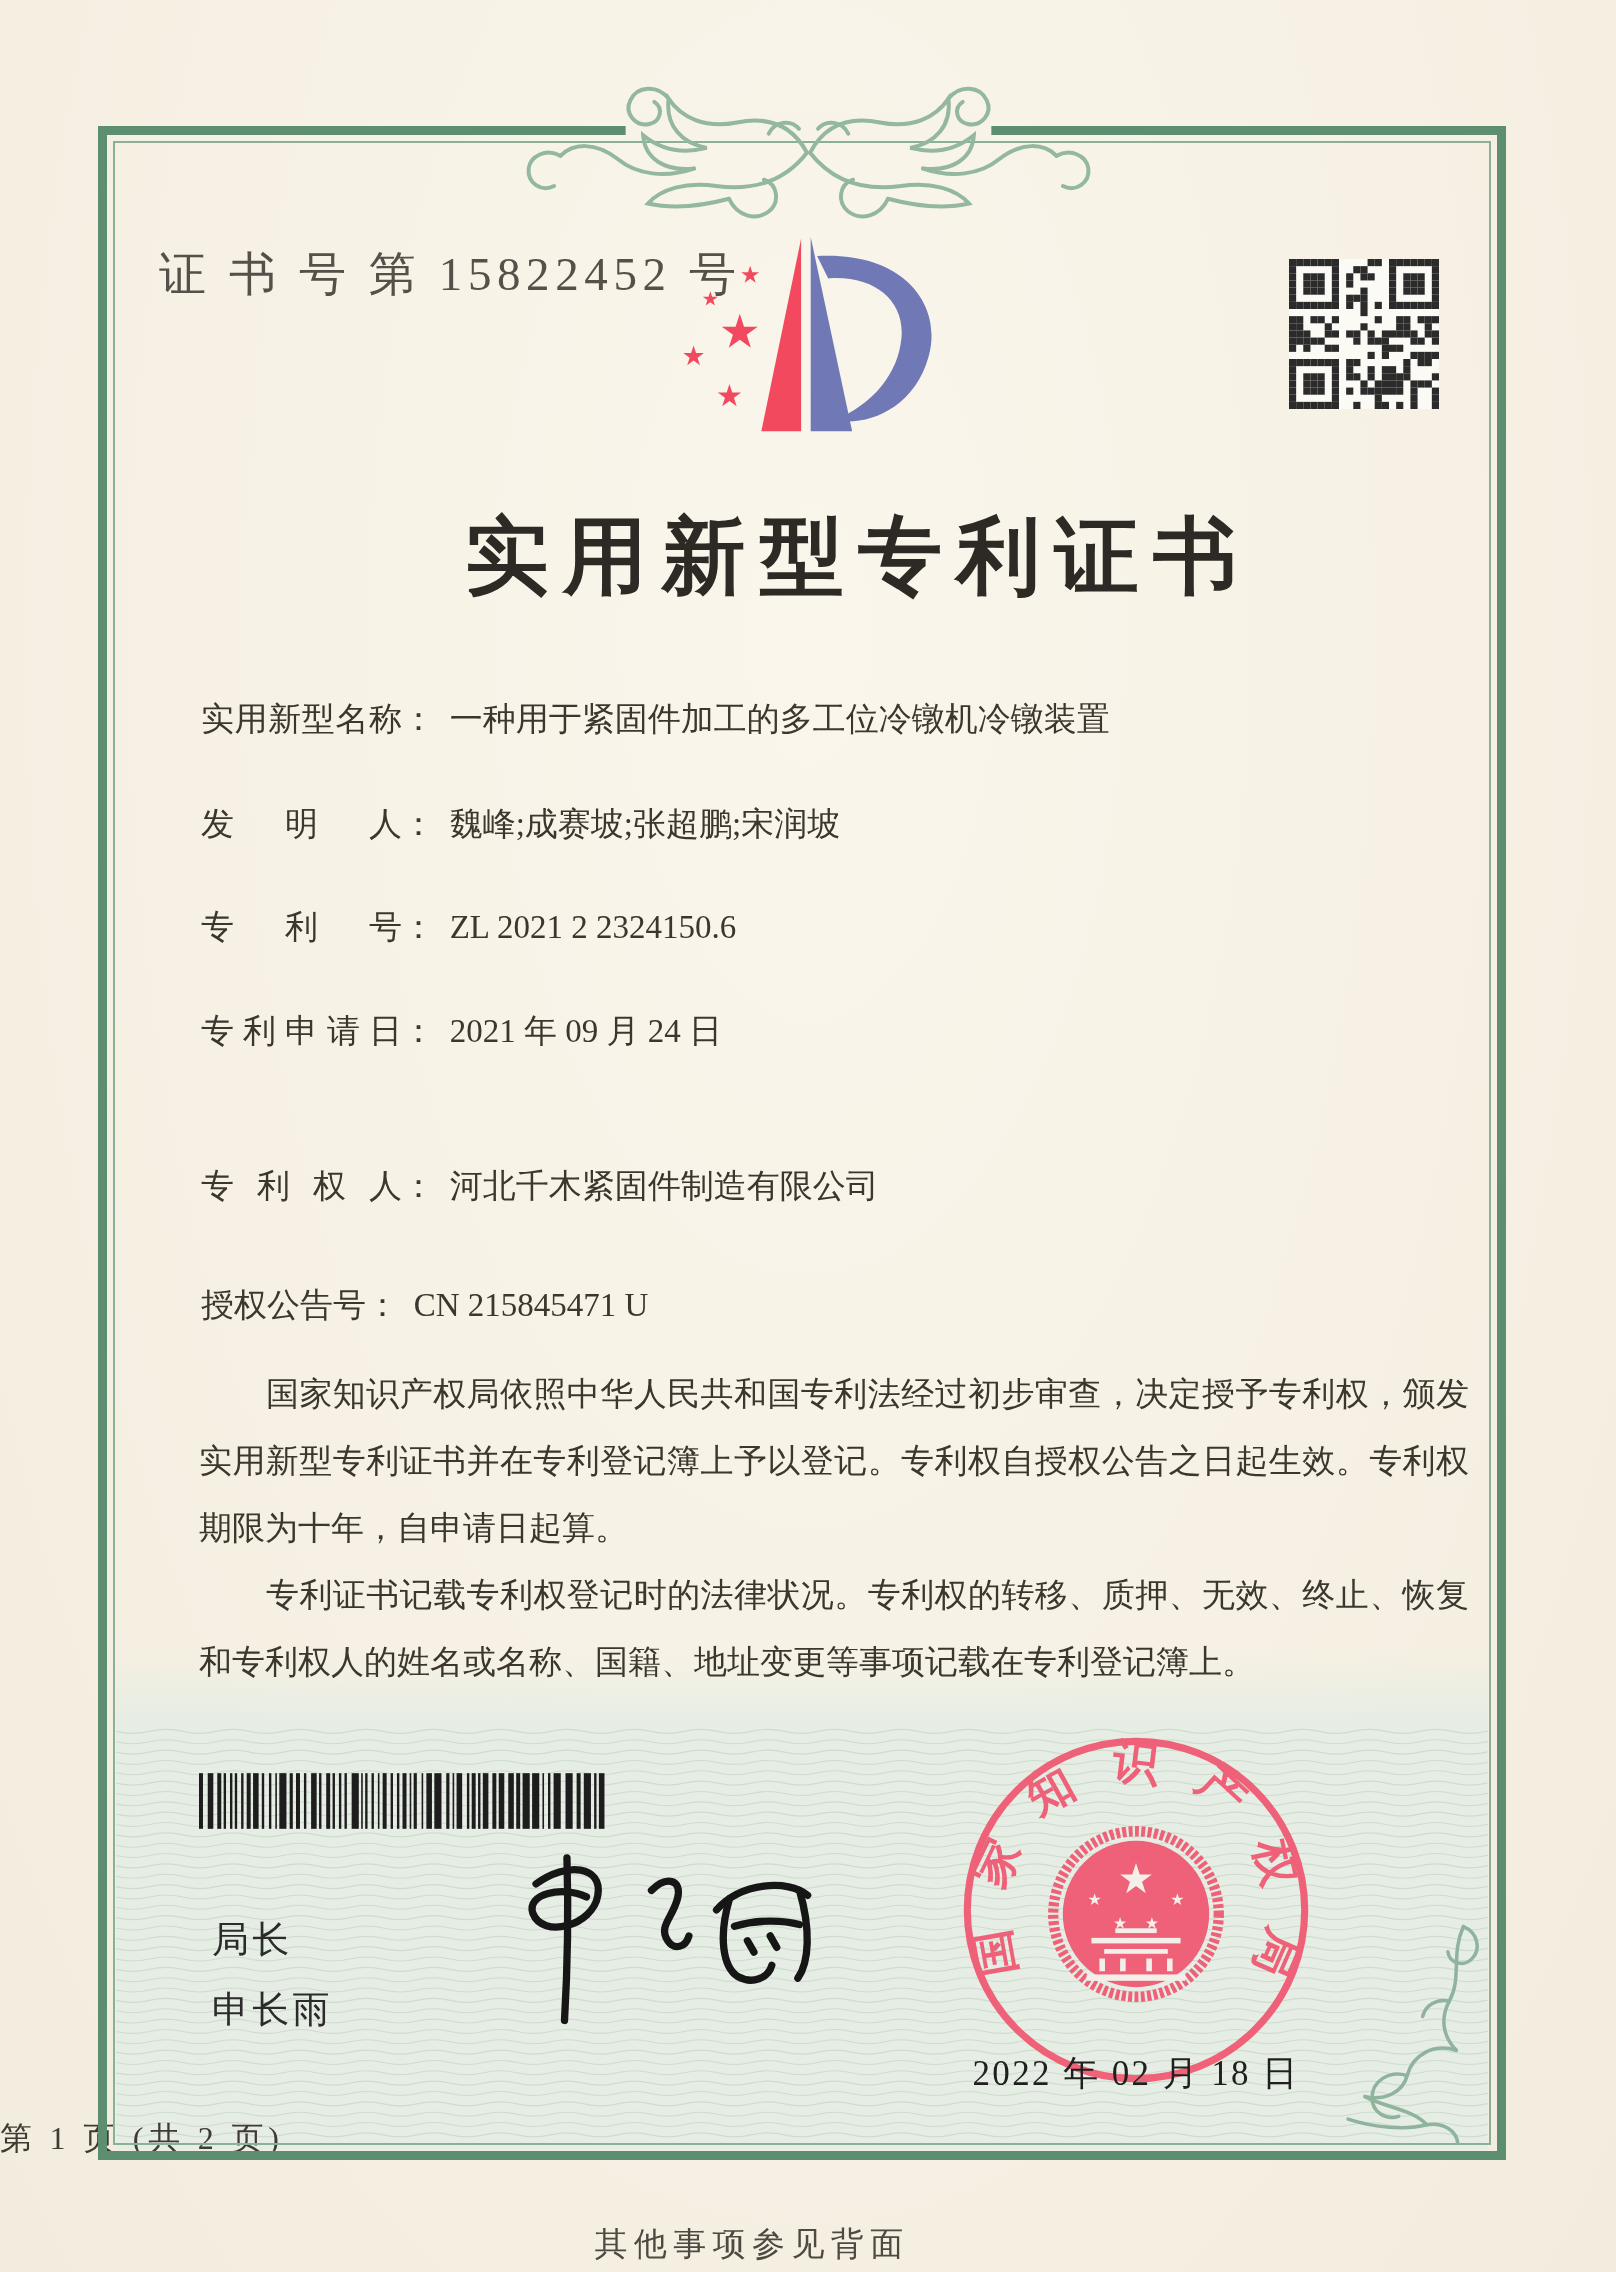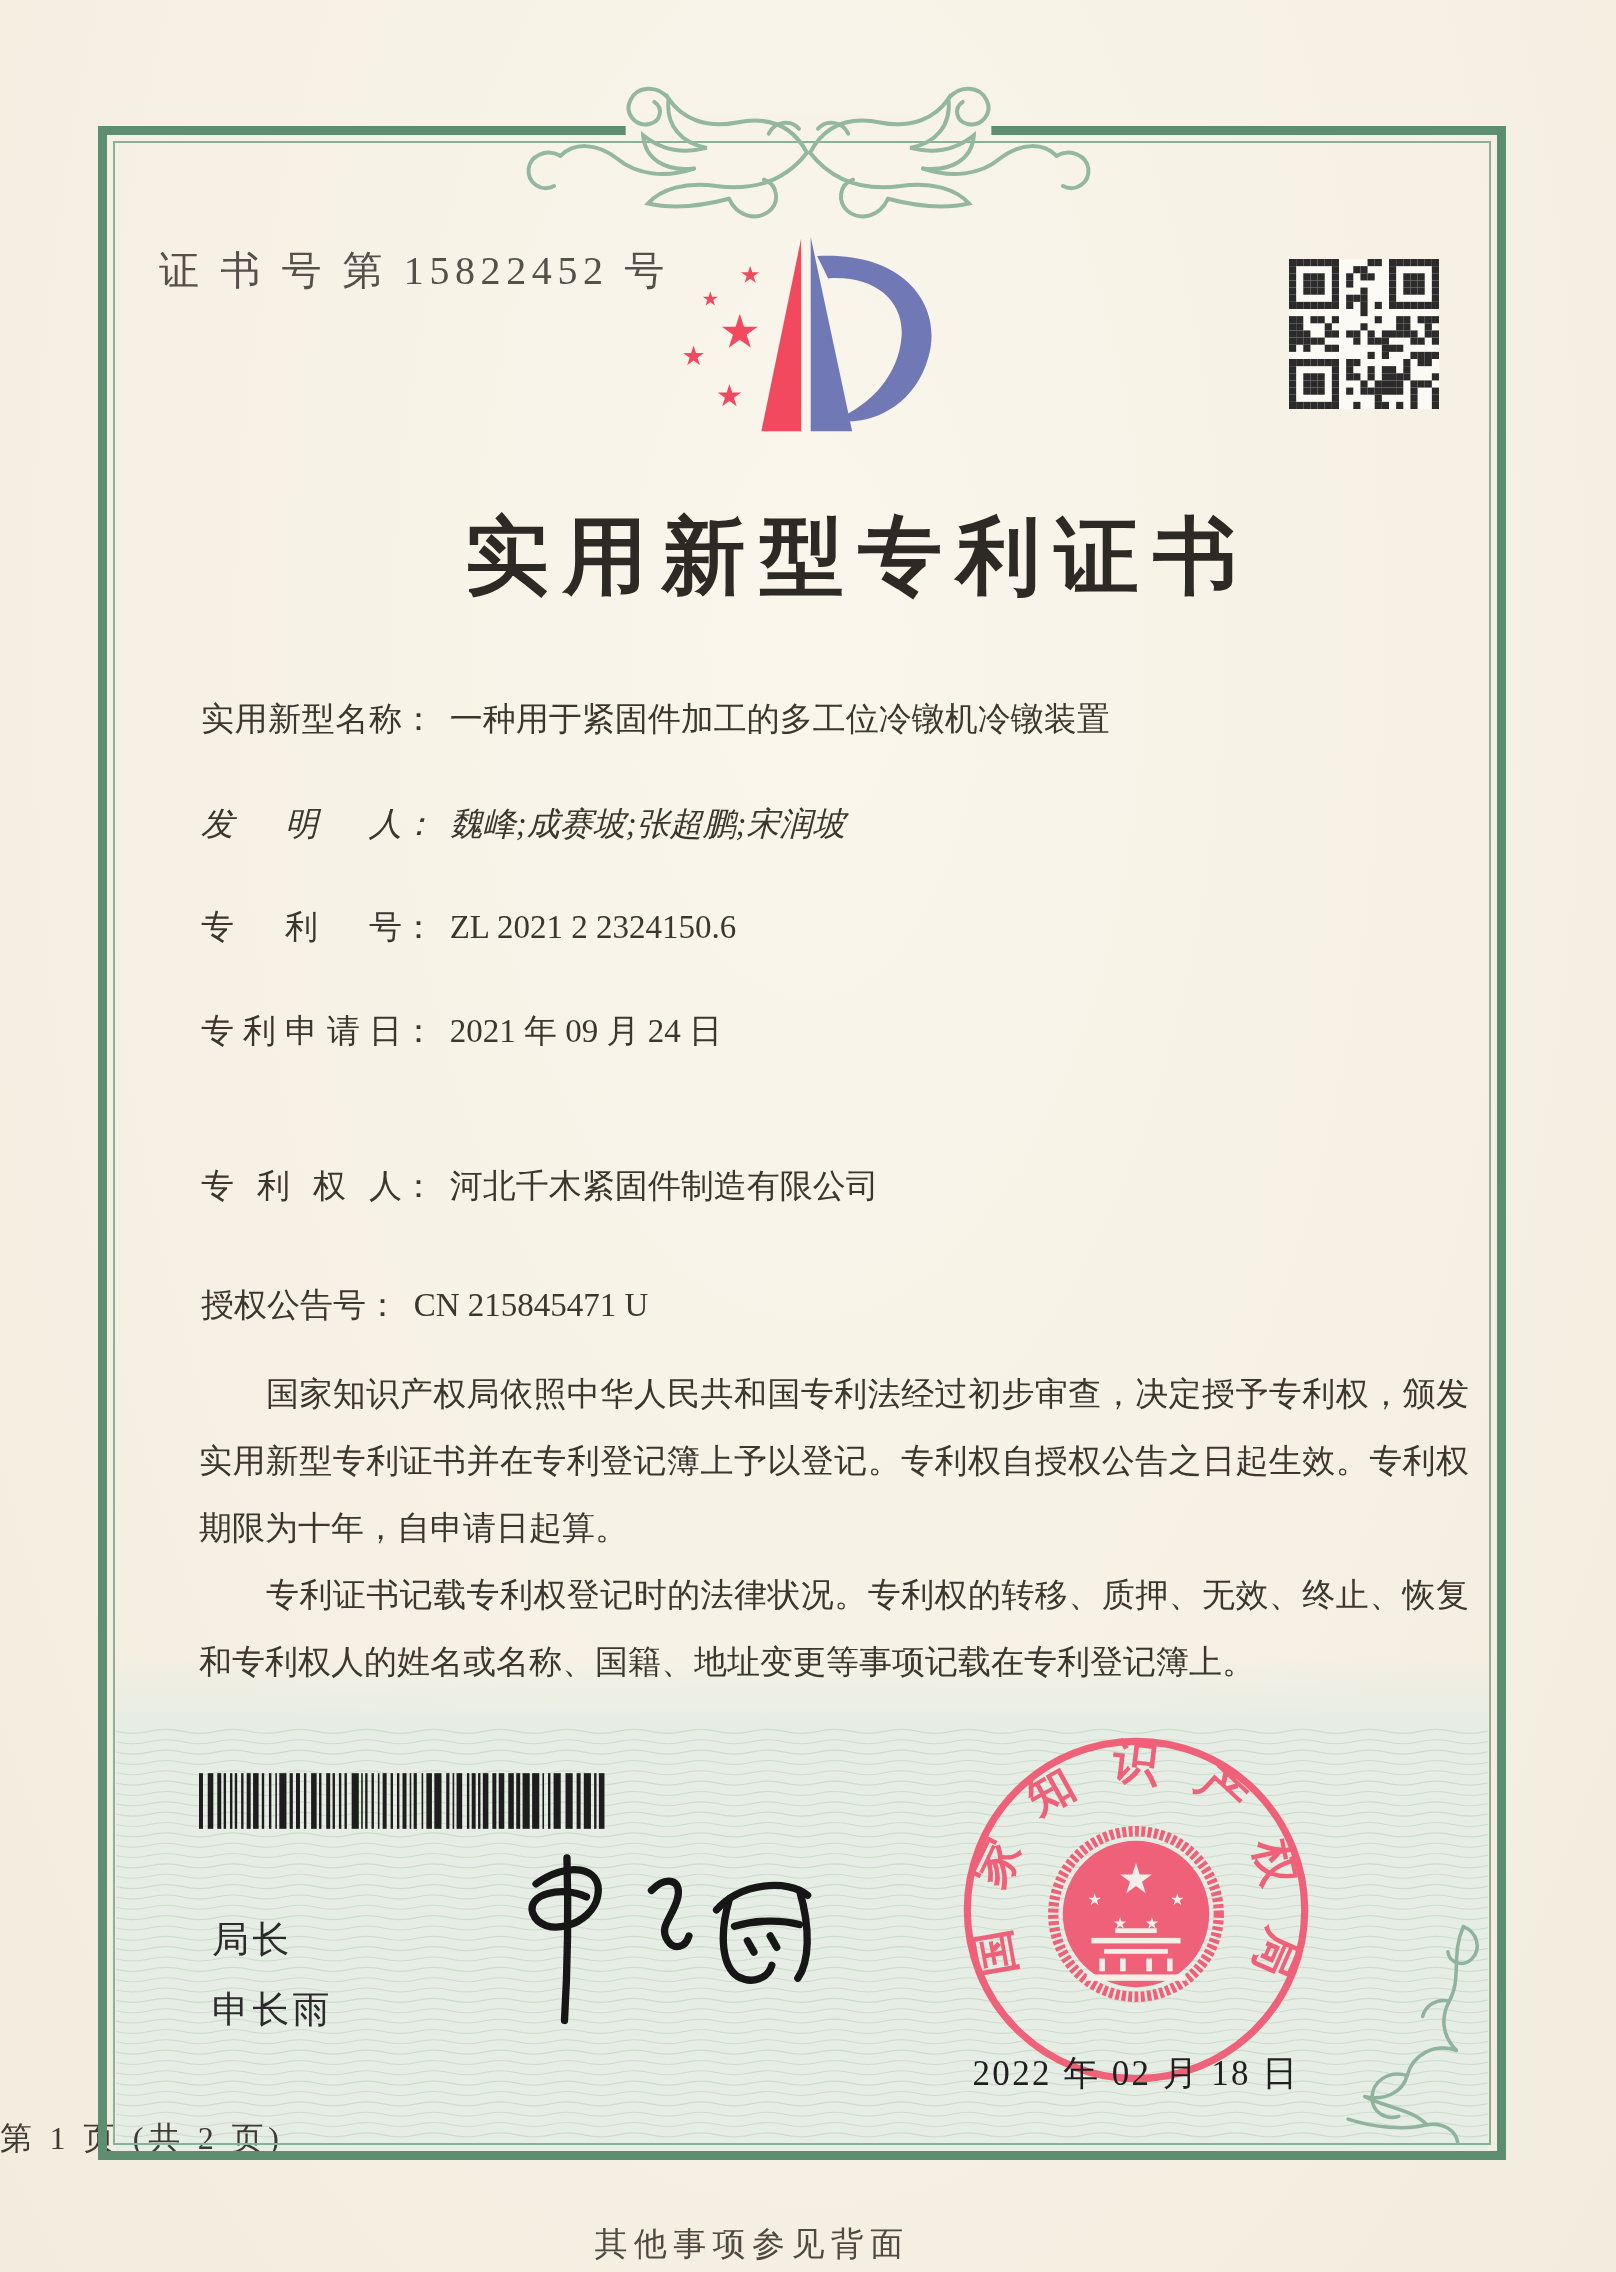--- a/index.html
+++ b/index.html
@@ -12,34 +12,34 @@
   }
   
   .frame{position:absolute;left:98px;top:126px;width:1408px;height:2034px;
          border:9.5px solid #5e8e72;box-sizing:border-box;z-index:5;pointer-events:none;}
   .frame-inner{position:absolute;inset:6.4px;border:2.4px solid #8ab09a;}
   
   .band{position:absolute;left:116px;top:1655px;width:1372px;height:495px;z-index:1;
         background:linear-gradient(180deg, rgba(230,237,228,0) 0px, #e6ede4 72px);}
   .band svg{position:absolute;inset:0;}
   
-  .cert-no{position:absolute;left:159px;top:243px;font-size:40px;letter-spacing:5.6px;color:#55514a;z-index:3;}
+  .cert-no{position:absolute;left:159px;top:243px;font-size:47px;letter-spacing:5.6px;color:#55514a;z-index:3;}
   
   .logo{position:absolute;left:672px;top:229px;z-index:3;}
   
   .qr{position:absolute;left:1289px;top:259px;z-index:3;}
   
   .title{position:absolute;left:98px;top:500px;width:1520px;text-align:center;
          font-size:84px;font-weight:bold;letter-spacing:14.3px;color:#2d2a26;z-index:3;}
   
   .frow{position:absolute;left:201px;right:119px;font-size:33px;line-height:51px;white-space:nowrap;z-index:3;}
   .flabel{display:inline-block;width:201px;text-align:justify;text-align-last:justify;vertical-align:top;}
   .fcolon{display:inline-block;vertical-align:top;}
   .fvalue{display:inline-block;max-width:859px;white-space:normal;vertical-align:top;margin-left:6.4px;line-height:51px;}
-  .row1{top:694px;} .row2{top:799px;font-style:italic;} .row3{top:902px;} .row4{top:1006px;}
+  .row1{top:694px;} .row2{top:799px;} .row3{top:902px;} .row4{top:1006px;}
   .row5{top:1154px;margin-top:7px;} .row6{top:1186px;} .row7{top:1280px;display:flex;}
   .grant-left{width:606px;white-space:nowrap;}
   
   .paras{position:absolute;left:199px;width:1270px;top:1361px;z-index:3;}
   .paras p{margin:0;font-size:33px;line-height:67px;text-align:justify;text-indent:67px;color:#3b372f;}
   
   .barcode{position:absolute;left:199px;top:1773px;z-index:3;}
   
   .signer-title{position:absolute;left:212px;top:1915px;font-size:37px;color:#2b2b2b;z-index:3;letter-spacing:3.2px;}
   .signer-name{position:absolute;left:212px;top:1985px;font-size:37px;color:#2b2b2b;z-index:3;letter-spacing:3.2px;}

